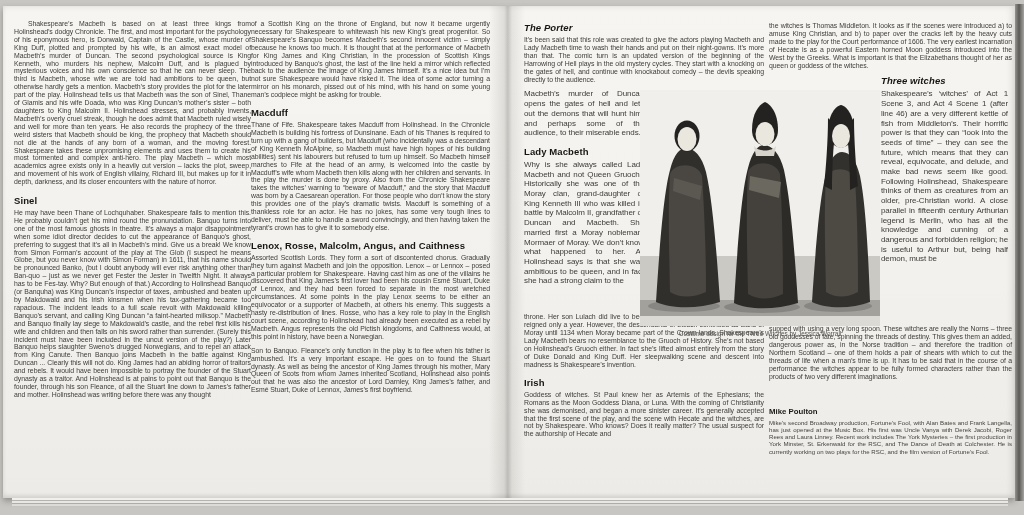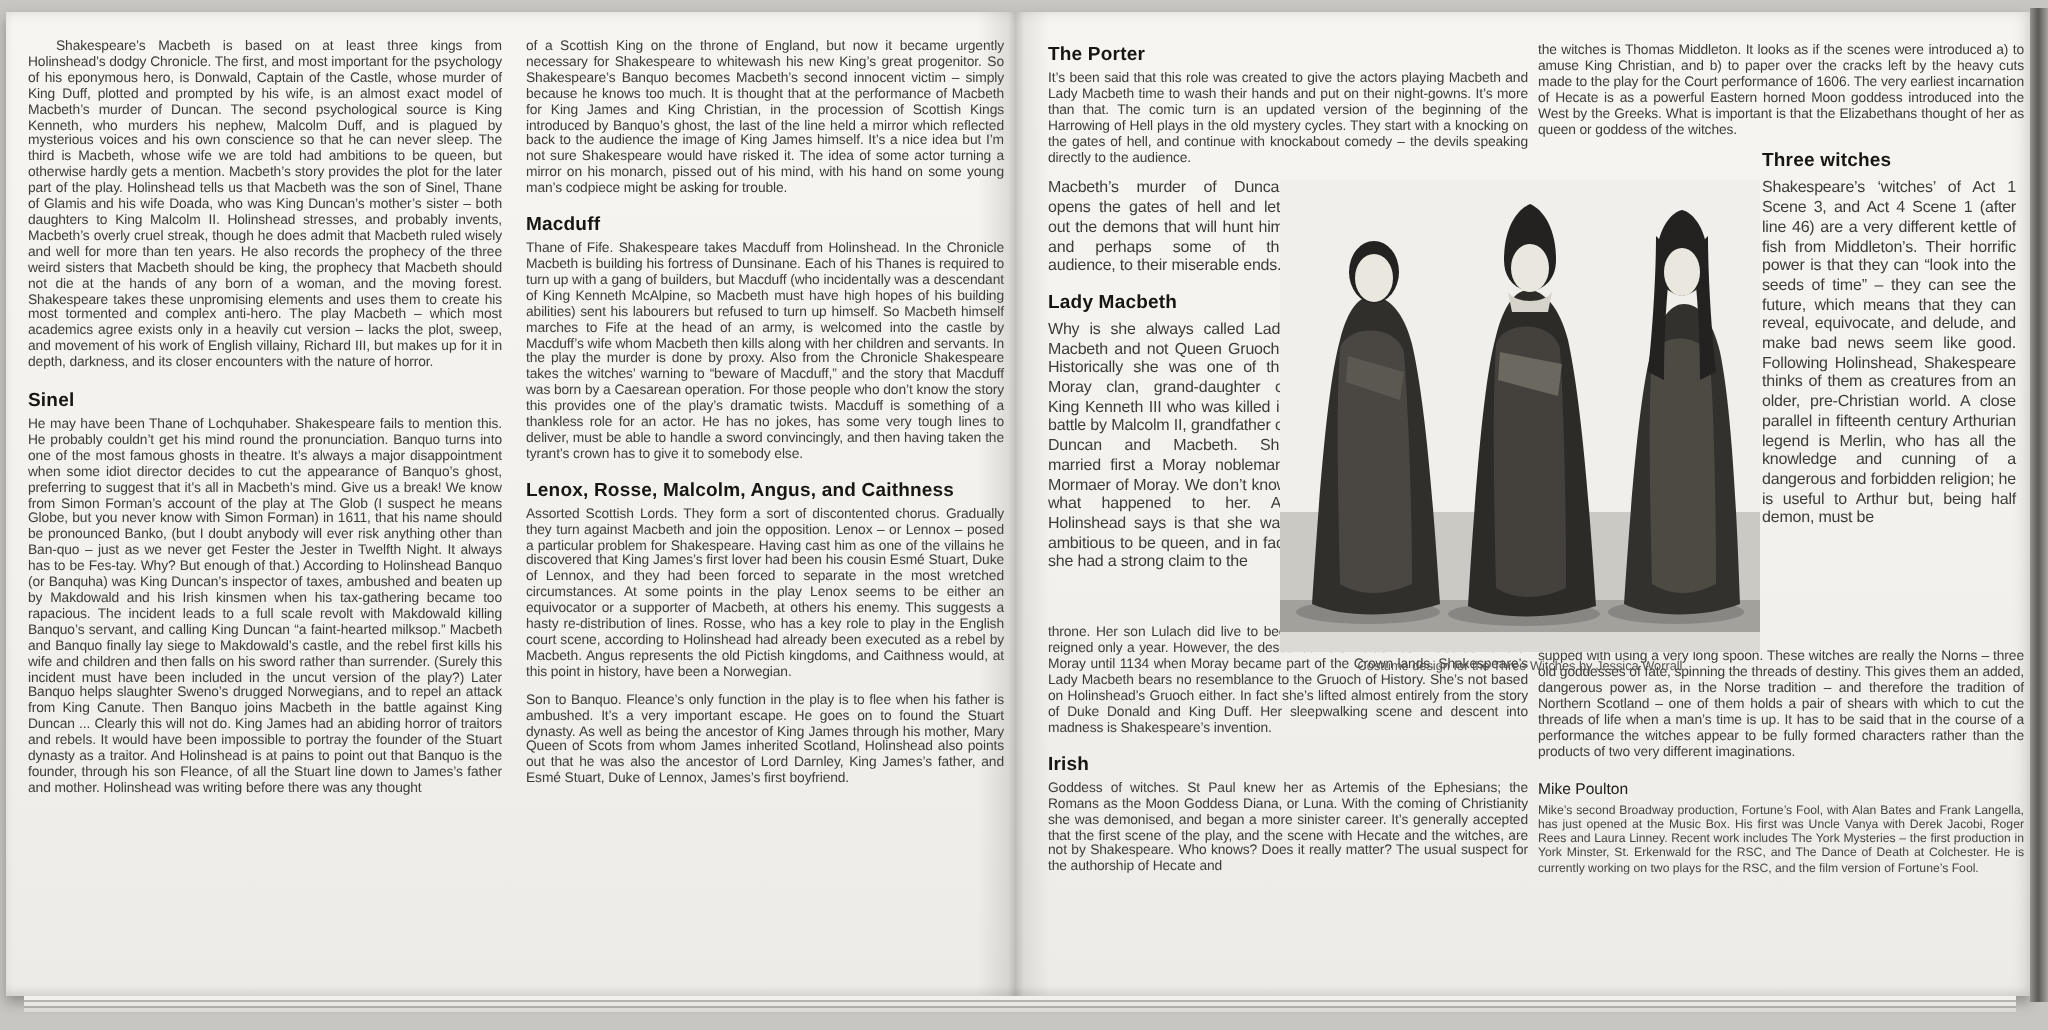--- a/index.html
+++ b/index.html
@@ -12,35 +12,35 @@
   .scan{position:absolute;inset:0;}
   .spread{
     position:absolute;left:3px;top:6px;right:9px;bottom:17px;
     background:linear-gradient(180deg,#f6f5f2 0%,#f2f1ed 55%,#edebe7 100%);
     box-shadow: inset -3px 0 7px rgba(0,0,0,.10), inset 0 -2px 4px rgba(0,0,0,.07), 0 3px 6px rgba(40,40,38,.35);
   }
   .gutter{position:absolute;left:486px;width:36px;top:0;bottom:0;pointer-events:none;
     background:linear-gradient(90deg, rgba(101,98,92,0) 0%, rgba(101,98,92,.16) 42%, rgba(62,60,56,.27) 52%, rgba(101,98,92,.12) 64%, rgba(101,98,92,0) 100%);}
   .col{position:absolute;}
   .colA{left:11px;top:14px;width:237px;}
-  .colB{left:260px;top:14px;width:239px;}
+  .colB{left:248px;top:14px;width:239px;}
   .colC{left:521px;top:16px;width:240px;}
   .colD{left:766px;top:16px;width:243px;}
   p.body{
     margin:0 0 6px 0;
     font-size:6.9px;line-height:7.9px;letter-spacing:-0.05px;
     text-align:justify;color:#3d3c39;
   }
   p.intro{text-indent:14px;margin-bottom:9px;}
   h3{
     margin:8px 0 3px 0;font-size:9.5px;line-height:11px;
     font-weight:bold;color:#171613;letter-spacing:.1px;
   }
-  h3.first{margin-top:0;}
-  h4.small-head{margin:9px 0 3px 0;font-size:7.8px;line-height:9px;font-weight:normal;color:#1c1b18;}
+  h3.first{margin-top:0;font-style:italic;}
+  h4.small-head{margin:26px 0 3px 0;font-size:7.8px;line-height:9px;font-weight:bold;color:#1c1b18;}
   p.bio{margin:0;font-size:6.1px;line-height:7.2px;text-align:justify;color:#45443f;}
   .wrap-left{width:120px;min-height:224px;}
   .wrap-right{margin-left:112px;width:127px;min-height:250px;}
   .wrap-left p.body,.wrap-right p.body{font-size:8px;line-height:9.7px;letter-spacing:-0.1px;}
   .witches{position:absolute;left:637px;top:84px;width:240px;height:236px;margin:0;}
   .caption{
     position:absolute;left:612px;top:324px;width:290px;
     font-size:6.4px;line-height:8px;text-align:center;color:#54534f;
   }
   .page-stack{

